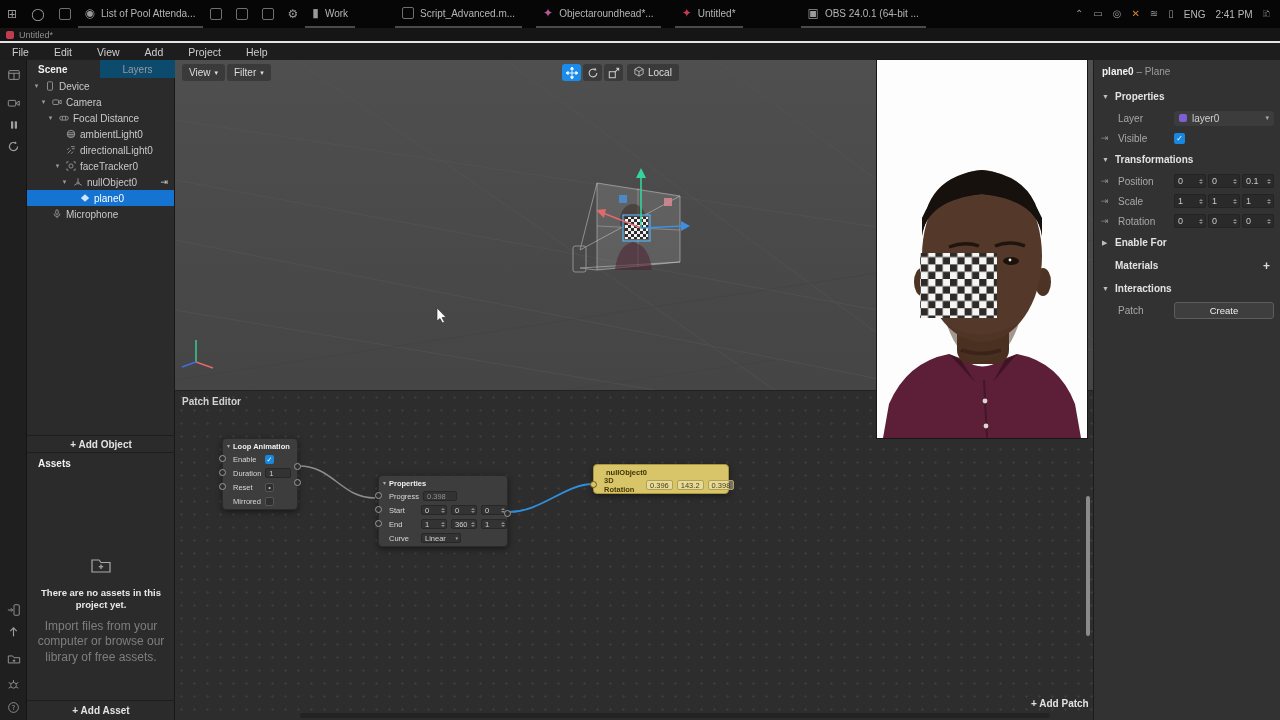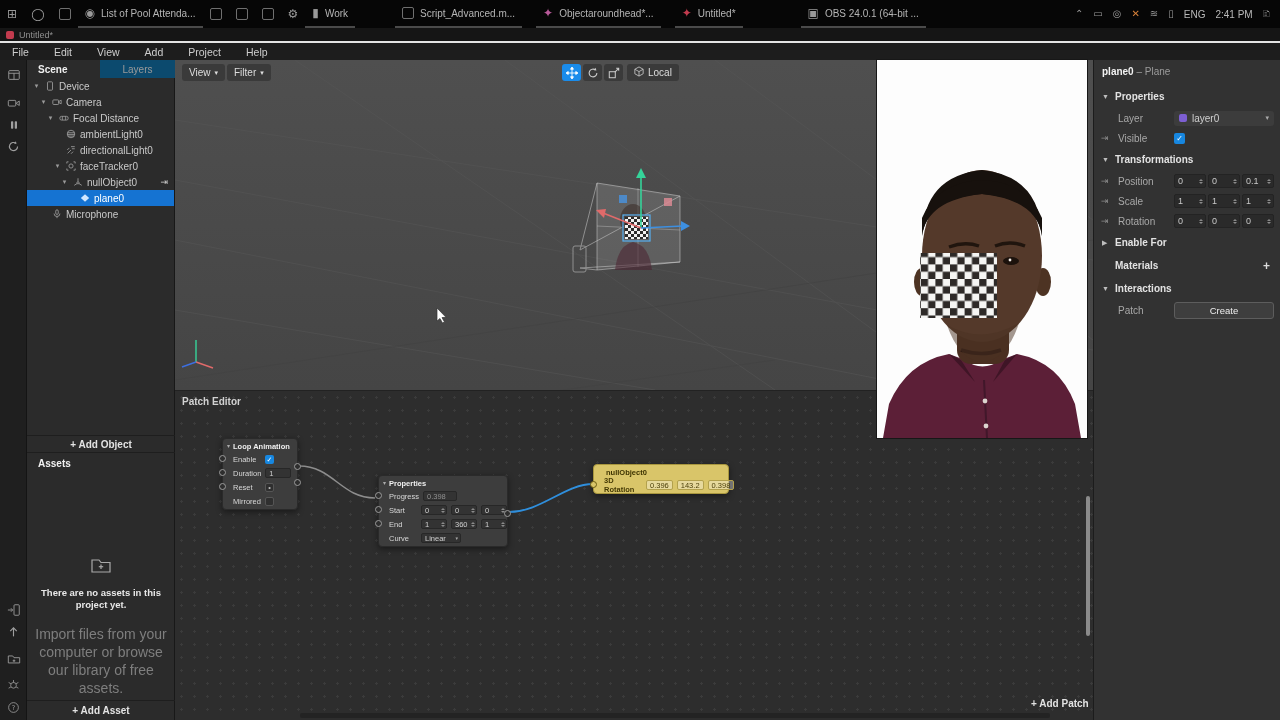--- a/index.html
+++ b/index.html
@@ -40,21 +40,21 @@
   .tree-row.sel{background:#1573d2;color:#fff}
   .patch-ind{position:absolute;right:6px;color:#cfcfcf;font-size:9px}
   #add-object{position:absolute;left:0;top:375px;width:148px;height:18px;border-top:1px solid #1e1e1e;border-bottom:1px solid #1e1e1e;
     display:flex;align-items:center;justify-content:center;color:#e3e3e3;font-size:10px;font-weight:bold}
   
   #assets-hdr{position:absolute;left:0;top:394px;width:148px;height:18px;display:flex;align-items:center;padding-left:11px;
     color:#f0f0f0;font-weight:bold;font-size:10px}
   #assets-empty{position:absolute;left:8px;top:495px;width:132px;text-align:center}
   #assets-empty .fold{color:#a9a9a9;margin-bottom:8px}
   #assets-empty .t1{color:#e8e8e8;font-size:9.5px;font-weight:bold;line-height:1.25}
-  #assets-empty .t2{color:#7e7e7e;font-size:14px;line-height:1.3;margin-top:14px}
+  #assets-empty .t2{color:#7e7e7e;font-size:12px;line-height:1.3;margin-top:8px}
   #add-asset{position:absolute;left:0;top:640px;width:148px;height:20px;border-top:1px solid #1e1e1e;
     display:flex;align-items:center;justify-content:center;color:#e3e3e3;font-size:10px;font-weight:bold}
   
   #viewport{position:absolute;left:175px;top:60px;width:918px;height:330px;background:linear-gradient(#4f4f4f,#454545);overflow:hidden}
   .vbtn{position:absolute;top:4px;height:17px;background:#3a3a3a;border-radius:3px;color:#dedede;font-size:10px;
     display:flex;align-items:center;gap:4px;padding:0 7px}
   .toolgrp{position:absolute;top:4px;display:flex;gap:2px}
   .tool{width:19px;height:17px;background:#3a3a3a;border-radius:3px;display:flex;align-items:center;justify-content:center}
   .tool.active{background:#1a8ceb}
   

